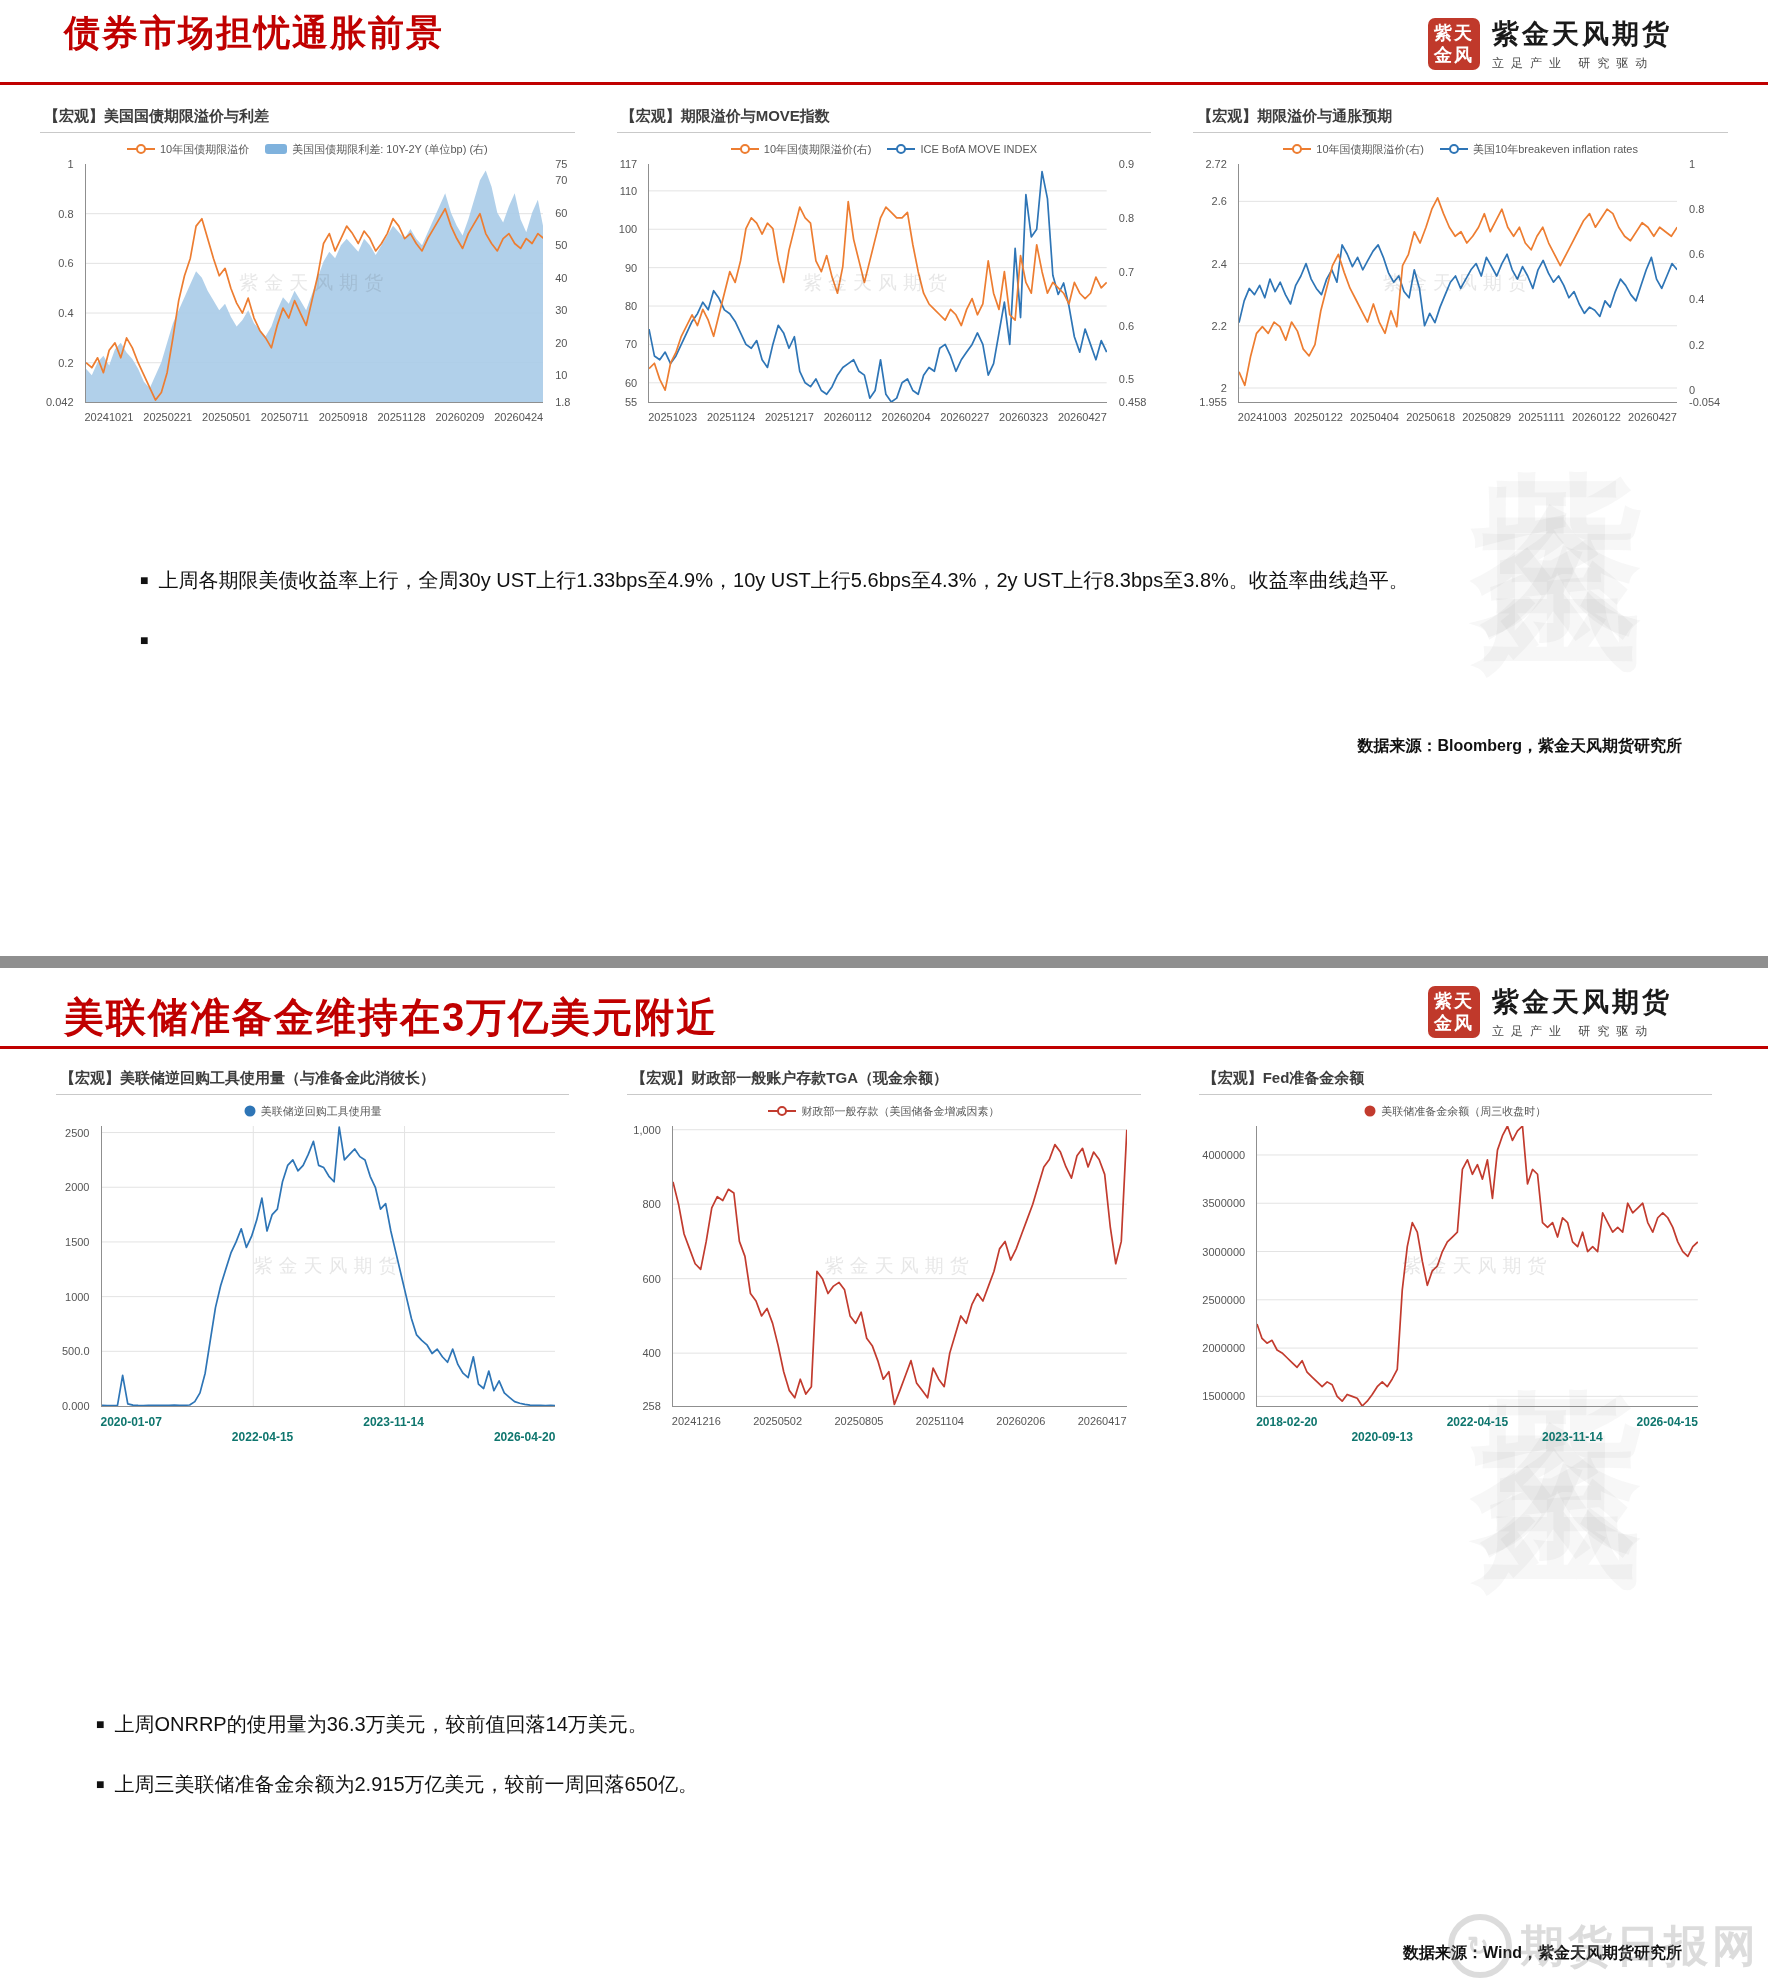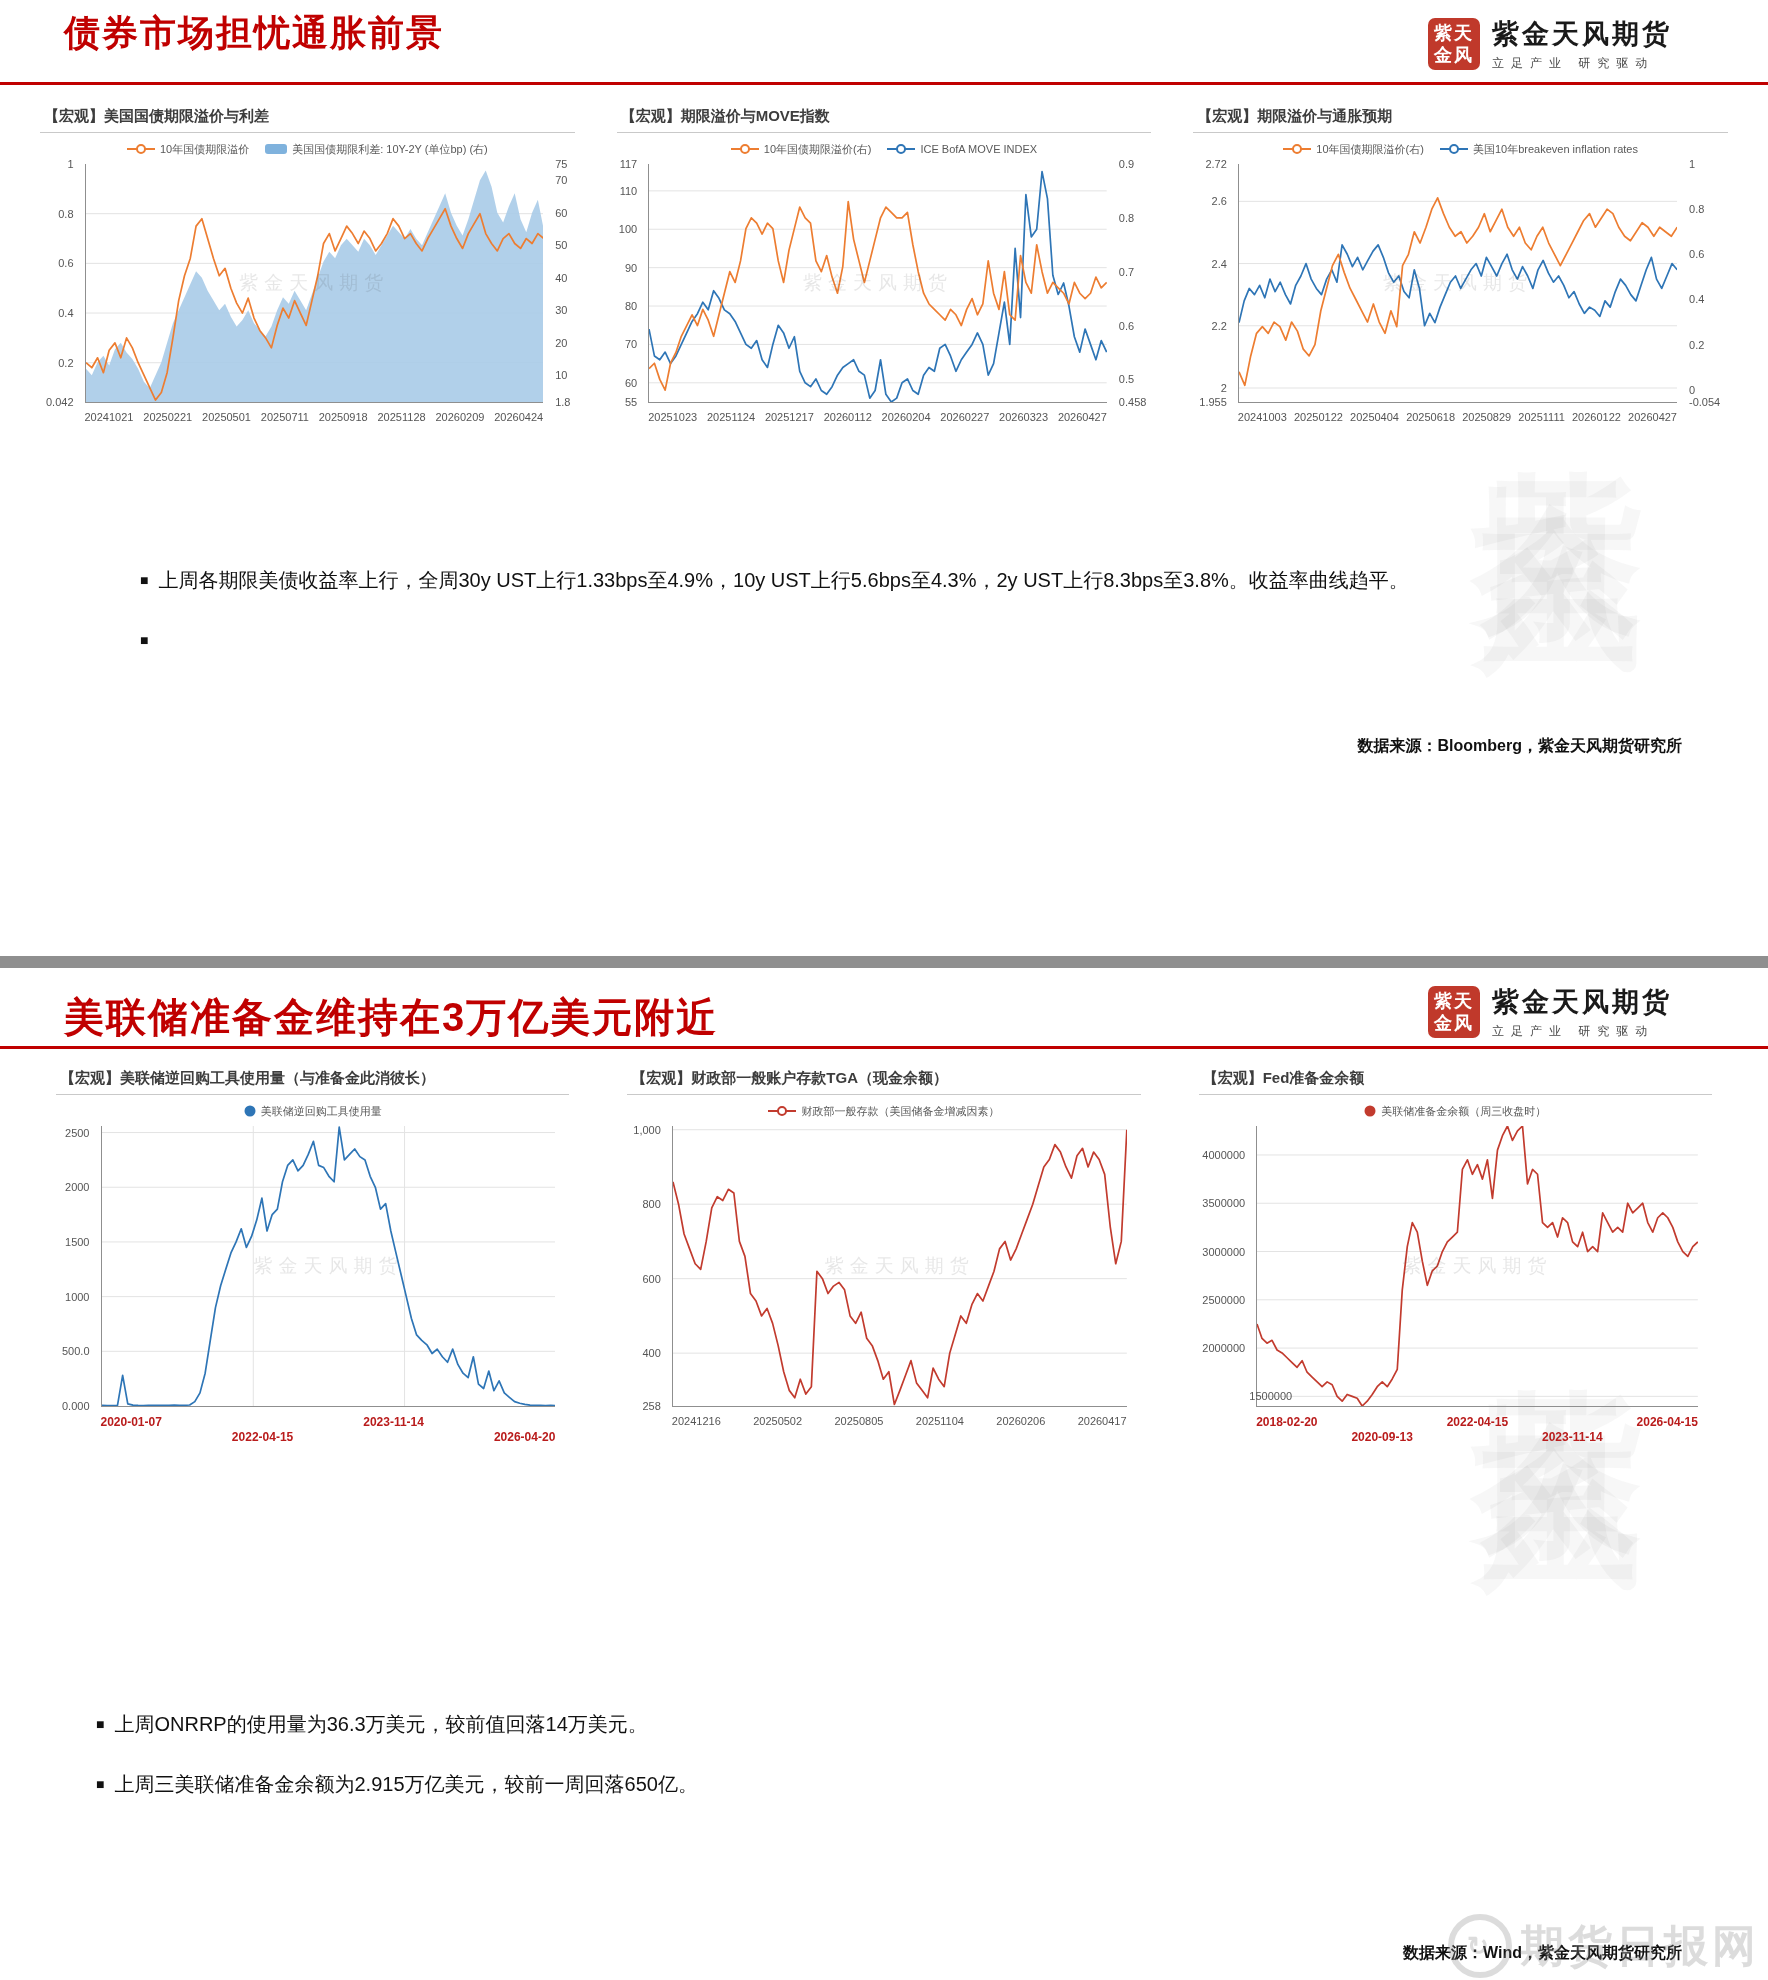--- a/index.html
+++ b/index.html
@@ -40,21 +40,21 @@
   #slide2 .plot{height:280px;}
   .plot-svg{position:absolute;left:0;top:0;width:100%;height:100%;display:block;}
   .wm{position:absolute;left:50%;top:50%;transform:translate(-50%,-50%);
       font-size:19px;letter-spacing:6px;color:rgba(60,60,60,0.12);white-space:nowrap;pointer-events:none;}
   .ticks{position:absolute;top:0;bottom:0;font-size:11px;color:#555;}
   .ticks .tick{position:absolute;display:block;width:100%;line-height:12px;}
   .ticks.left .tick{text-align:right;padding-right:4px;box-sizing:border-box;}
   .ticks.right .tick{text-align:left;padding-left:4px;box-sizing:border-box;}
   .xlabels{display:flex;justify-content:space-between;font-size:11px;color:#555;
            padding-top:8px;height:34px;box-sizing:border-box;}
-  .xlabels.bold{font-weight:700;color:#b91c1c;font-size:12px;}
+  .xlabels.bold{font-weight:700;color:#0f766e;font-size:12px;}
   .xlabels span{white-space:nowrap;}
   .xlabels .stag{transform:translateY(15px);}
   
   .bullets{font-size:20px;color:#111;line-height:1.5;}
   #slide1 .bullets{margin:128px 120px 0 140px;}
   #slide2 .bullets{margin:268px 120px 0 96px;}
   .bullet{margin-bottom:30px;display:flex;align-items:flex-start;gap:10px;}
   .sq{font-size:14px;line-height:30px;color:#111;flex:0 0 auto;}
   
   .source{position:absolute;right:86px;font-size:16px;font-weight:700;color:#111;text-align:center;}
@@ -409,21 +409,21 @@
               <line x1="0" y1="579.3103448275862" x2="1000" y2="579.3103448275862" stroke="#e3e3e3" stroke-width="1" vector-effect="non-scaling-stroke"></line>
               <path d="M0.0,424.1 L11.4,455.2 L22.7,465.5 L34.1,459.3 L45.5,480.0 L56.8,486.2 L68.2,496.6 L79.5,506.9 L90.9,517.2 L102.3,502.8 L113.6,527.6 L125.0,537.9 L136.4,548.3 L147.7,558.6 L159.1,548.3 L170.5,554.5 L181.8,579.3 L193.2,589.7 L204.5,575.2 L215.9,579.3 L227.3,583.4 L238.6,600.0 L250.0,589.7 L261.4,575.2 L272.7,558.6 L284.1,548.3 L295.5,558.6 L306.8,542.1 L318.2,521.4 L329.5,351.7 L340.9,258.6 L352.3,206.9 L363.6,227.6 L375.0,289.7 L386.4,341.4 L397.7,310.3 L409.1,300.0 L420.5,269.0 L431.8,248.3 L443.2,237.9 L454.5,227.6 L465.9,93.1 L477.3,72.4 L488.6,103.4 L500.0,82.8 L511.4,113.8 L522.7,72.4 L534.1,155.2 L545.5,51.7 L556.8,20.7 L568.2,0.0 L579.5,31.0 L590.9,10.3 L602.3,0.0 L613.6,124.1 L625.0,93.1 L636.4,103.4 L647.7,206.9 L659.1,217.2 L670.5,206.9 L681.8,237.9 L693.2,196.6 L704.5,206.9 L715.9,248.3 L727.3,258.6 L738.6,227.6 L750.0,269.0 L761.4,258.6 L772.7,269.0 L784.1,186.2 L795.5,206.9 L806.8,227.6 L818.2,217.2 L829.5,227.6 L840.9,165.5 L852.3,186.2 L863.6,175.9 L875.0,165.5 L886.4,206.9 L897.7,227.6 L909.1,196.6 L920.5,186.2 L931.8,196.6 L943.2,217.2 L954.5,248.3 L965.9,269.0 L977.3,279.3 L988.6,258.6 L1000.0,248.3" fill="none" stroke="#C23B2E" stroke-width="1.7" stroke-linejoin="round" vector-effect="non-scaling-stroke"></path>
             </svg>
             <span class="wm">紫金天风期货</span>
             <div class="ticks left" style="width: 49.5px; left: -57.5px;">
               <span class="tick" style="top: calc(10.3448% - 6px);">4000000</span>
               <span class="tick" style="top: calc(27.5862% - 6px);">3500000</span>
               <span class="tick" style="top: calc(44.8276% - 6px);">3000000</span>
               <span class="tick" style="top: calc(62.069% - 6px);">2500000</span>
               <span class="tick" style="top: calc(79.3103% - 6px);">2000000</span>
-              <span class="tick" style="top: calc(96.5517% - 6px); margin-left: 47px;">1500000</span>
+              <span class="tick" style="top: calc(96.5517% - 6px);">1500000</span>
             </div>
           </div>
         </div>
       <div class="xlabels bold" style="margin-left: 57.5px; margin-right: 14px;">
           <span>2018-02-20</span>
           <span class="stag">2020-09-13</span>
           <span>2022-04-15</span>
           <span class="stag">2023-11-14</span>
           <span>2026-04-15</span>
         </div>

